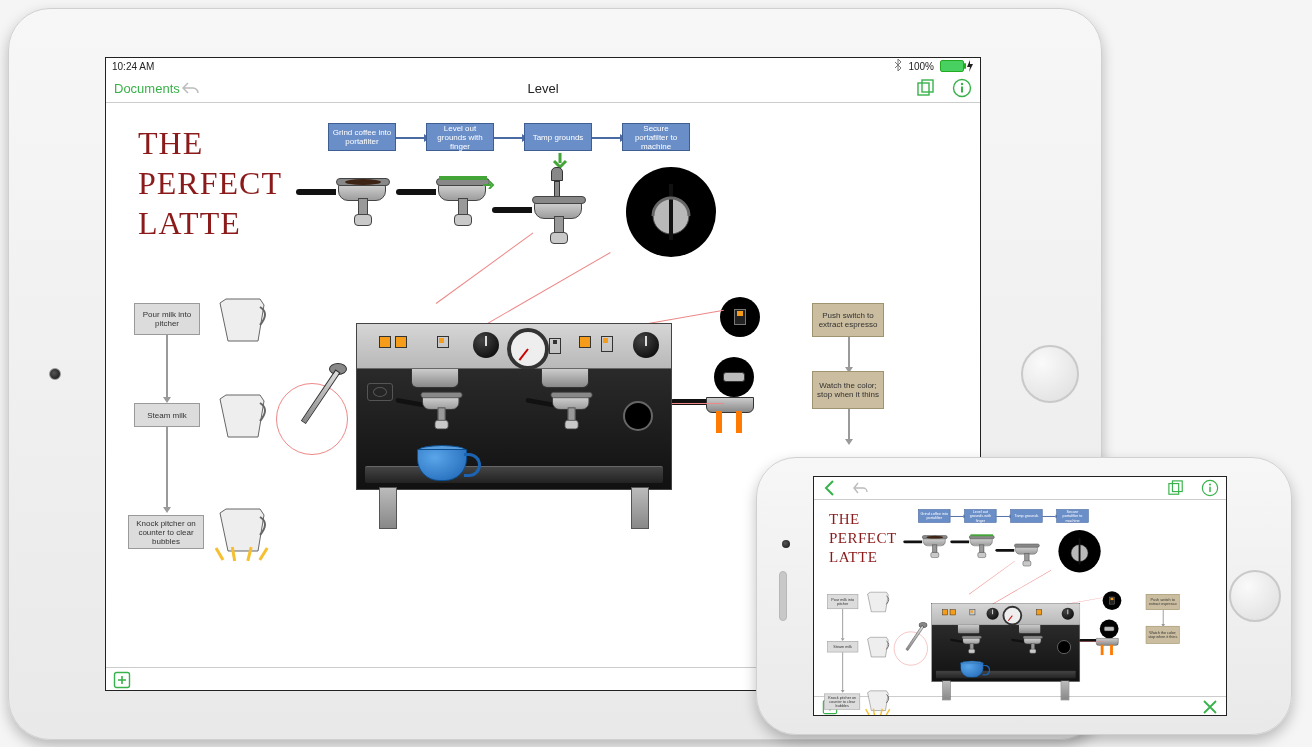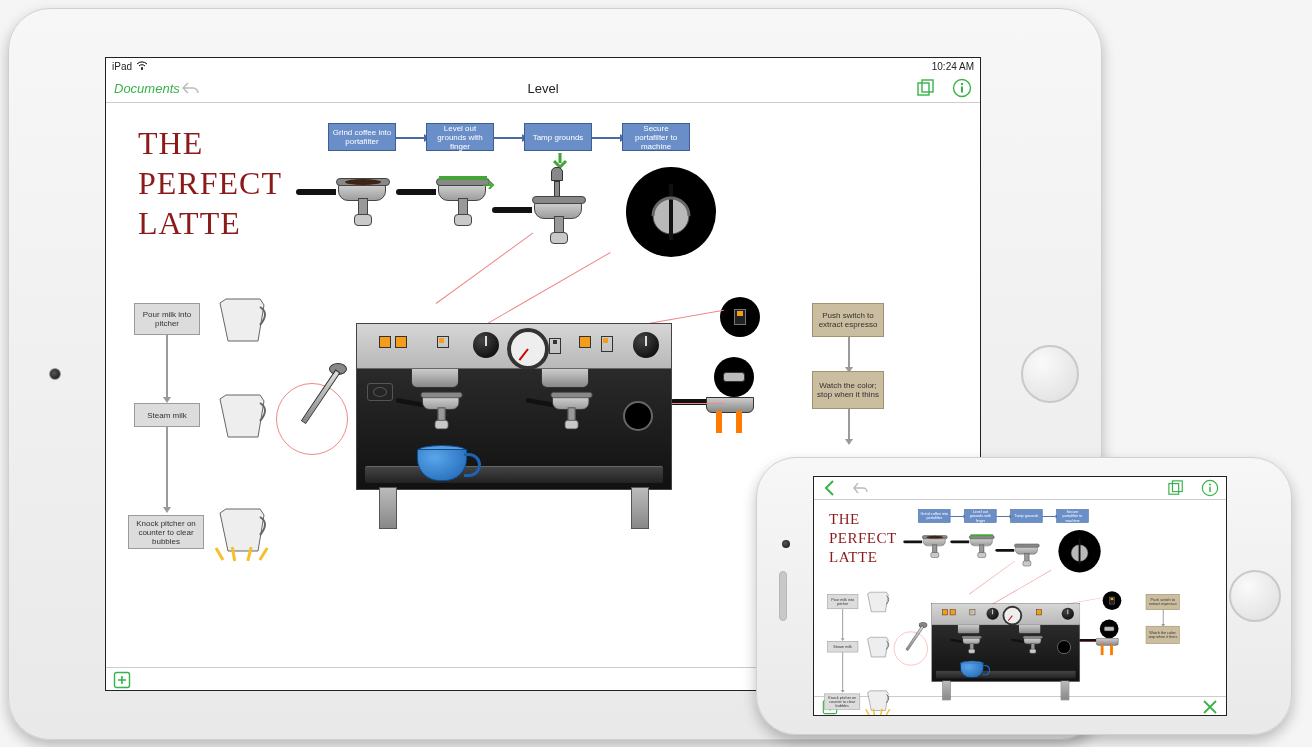--- a/index.html
+++ b/index.html
@@ -68,21 +68,21 @@
   }
   .battery .cell::after{
     content:""; position:absolute; right:-3px; top:2px; width:2px; height:6px; background:#2a2; border-radius:1px;
   }
   .toolbar {
     display:flex; align-items:center; height:28px;
     border-bottom:1px solid #ccc;
     padding: 0 8px;
     font-size: 13px;
   }
-  .toolbar .left  { flex:1; display:flex; align-items:center; gap:2px;font-style:italic;}
+  .toolbar .left  { flex:1; display:flex; align-items:center; gap:2px;}
   .toolbar .title { flex:0 0 auto; font-weight:500; color:#222;}
   .toolbar .right { flex:1; display:flex; justify-content:flex-end; gap:16px; align-items:center;}
   .green { color:#38b24a; }
   .icon-btn { width:20px; height:20px; display:inline-flex; align-items:center; justify-content:center; color:#38b24a;}
 
   .canvas {
     position: relative;
     width: 100%;
     height: calc(100% - 16px - 28px - 24px);
     background: #fff;
@@ -351,30 +351,35 @@
 </head>
 <body>
 
 <div class="ipad">
   <div class="camera"></div>
   <div class="home"></div>
 
   <div class="ipad-screen">
 
     <div class="status-bar">
-      <div class="left">
-        <span>iPad</span>
+      <div class="center">10:24 AM</div>
+      <div class="right">
         <span>
-          <svg width="12" height="10" viewBox="0 0 12 10">
-              <path d="M1 4 a7 7 0 0 1 10 0 M3 6 a4.2 4.2 0 0 1 6 0 M5 8 a1.6 1.6 0 0 1 2 0" stroke="#000" fill="none" stroke-width="1"></path>
-              <circle cx="6" cy="9" r="1" fill="#000"></circle>
+          <svg width="8" height="12" viewBox="0 0 8 12">
+              <path d="M4 0 v12 M4 0 l3 3 -6 6 M4 12 l3-3 -6-6" stroke="#777" fill="none" stroke-width="1"></path>
             </svg>
         </span>
-      </div>
-      <div class="center">10:24 AM</div>
+        <span>100%</span>
+        <span class="battery">
+          <span class="cell"></span>
+          <svg width="8" height="12" viewBox="0 0 8 12">
+              <path d="M4 0 L1 7 h3 l-1 5 4-8 h-3 z" fill="#222"></path>
+            </svg>
+        </span>
+      </div>
     </div>
 
     <div class="toolbar">
       <div class="left">
         <span class="green">Documents</span>
         <span class="icon-btn" style="color:#bbb">
           <svg width="20" height="14" viewBox="0 0 20 14">
               <path d="M6 2 L1 7 L6 12 M1 7 h10 a5 5 0 0 1 5 5" stroke="currentColor" fill="none" stroke-width="1.5"></path>
             </svg>
         </span>

